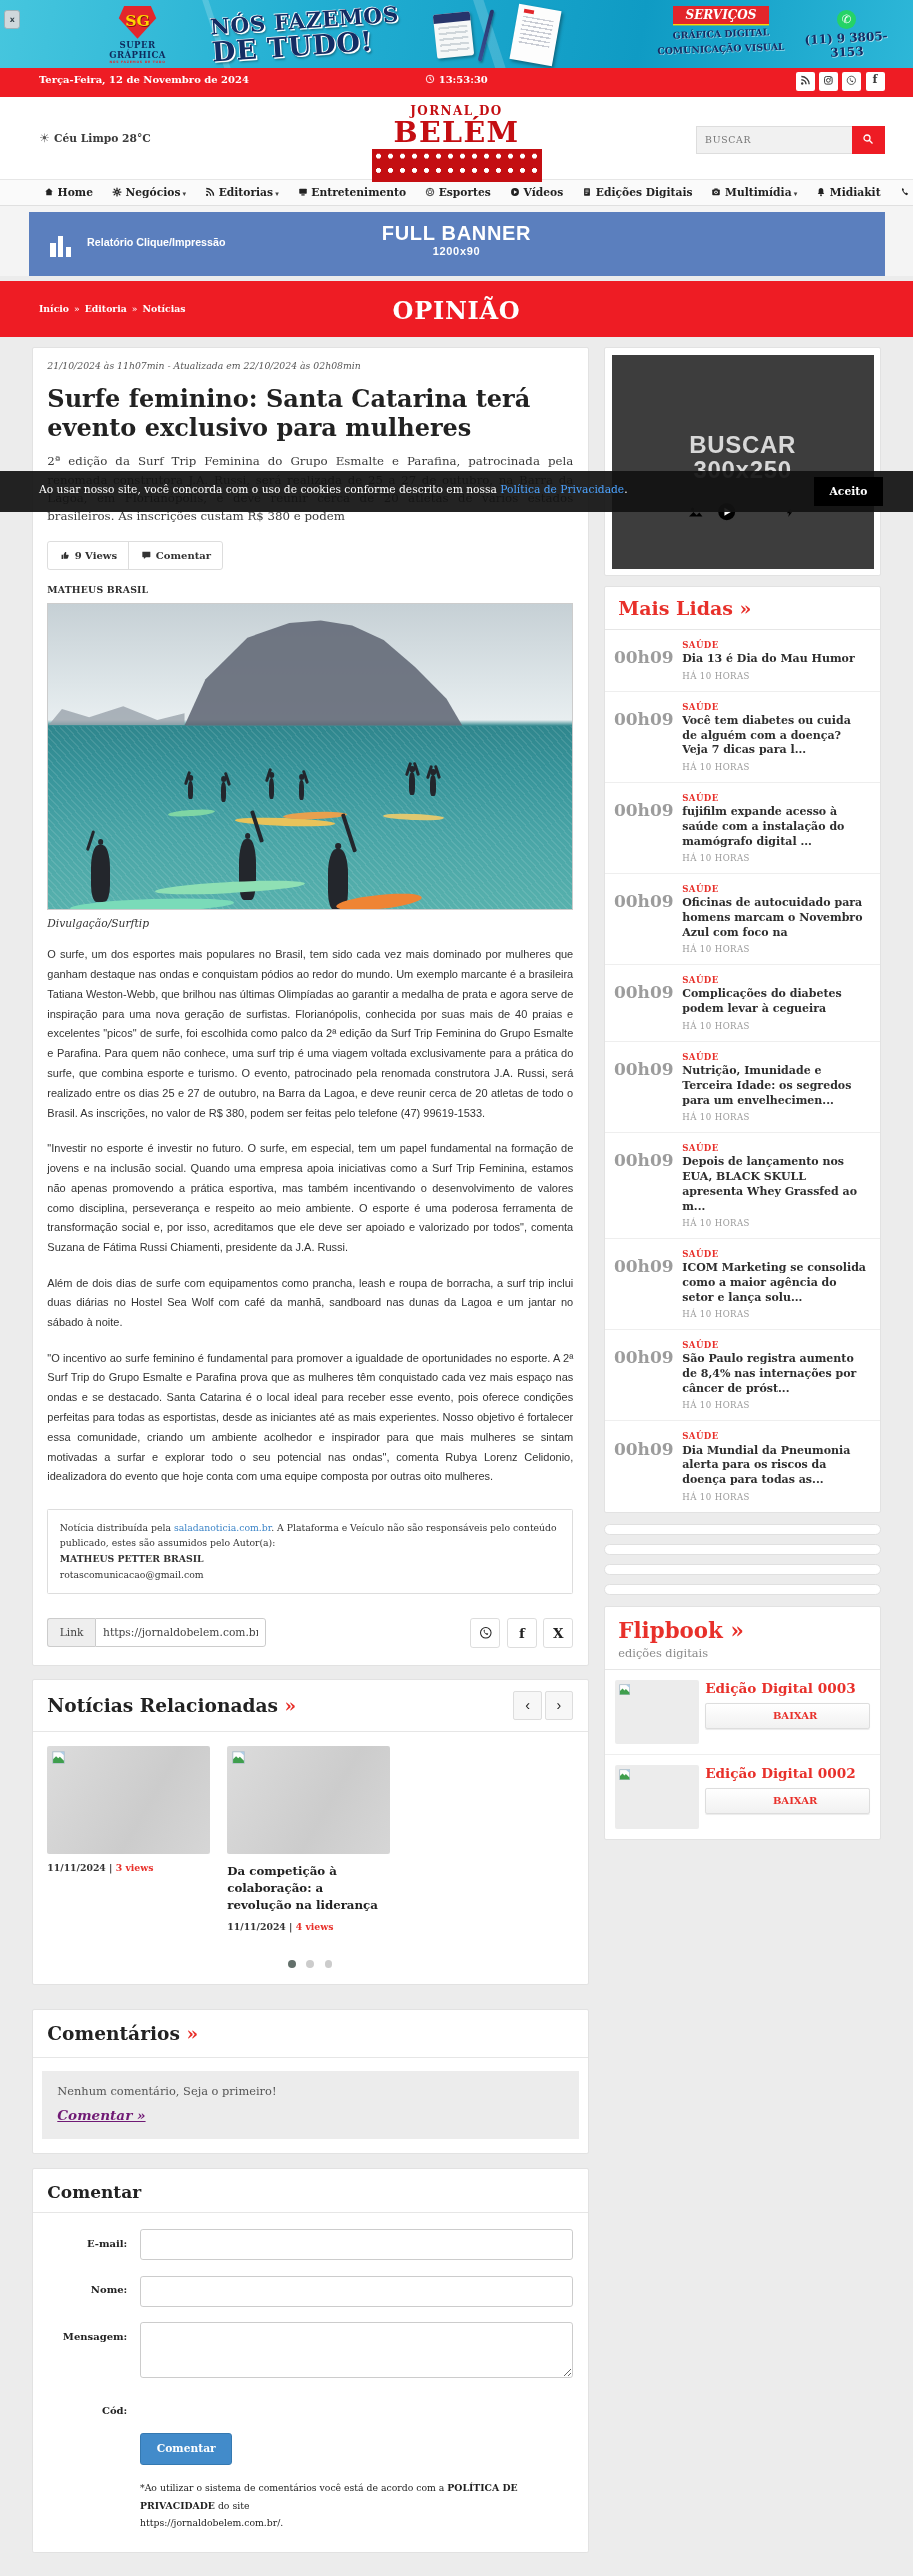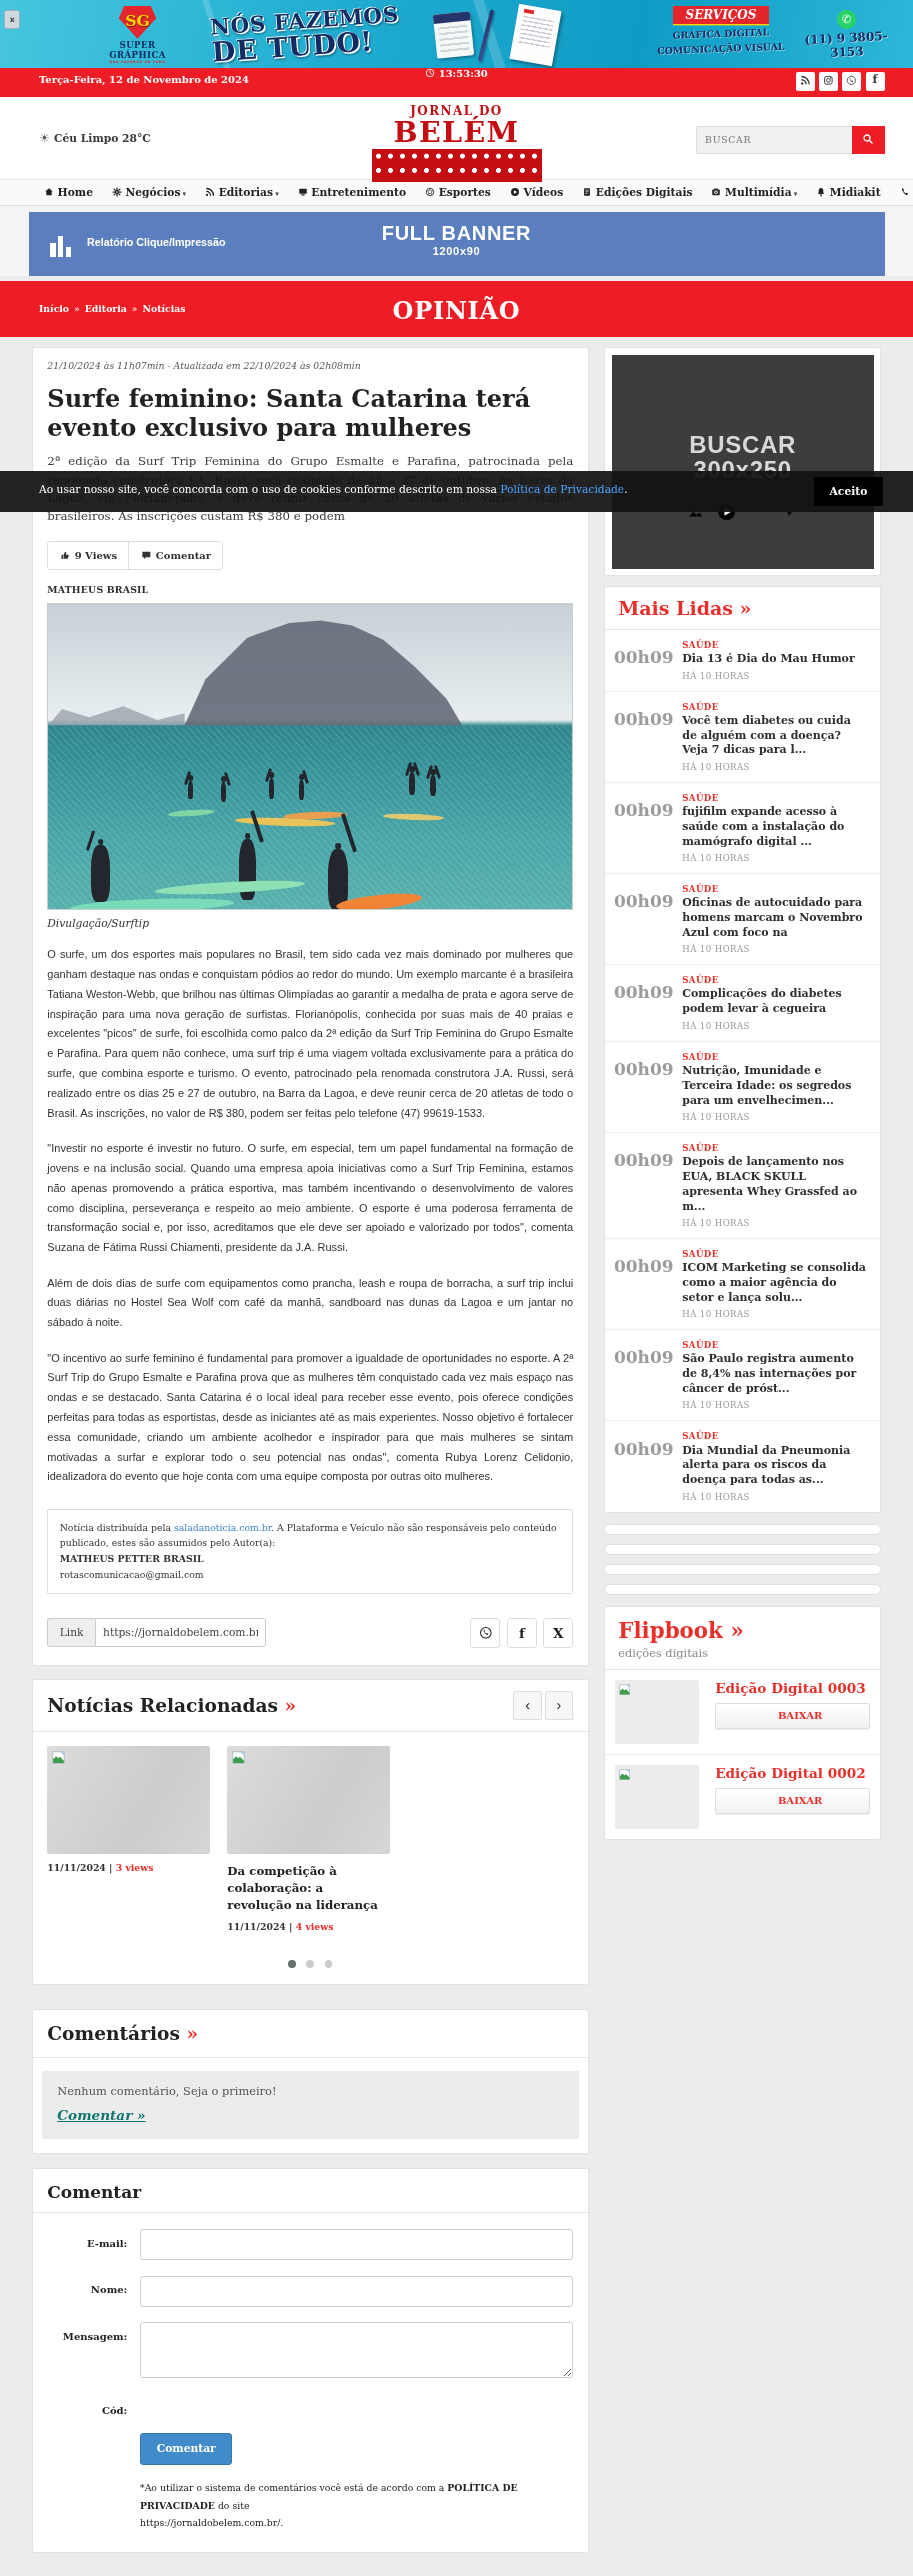--- a/index.html
+++ b/index.html
@@ -28,21 +28,21 @@
   .ad-services { position:absolute; left:646px; top:5.7px; width:150px; text-align:center; }
   .ad-services .box { display:inline-block; background:#e3262b; color:#fff; font:bold italic 12px "DejaVu Serif",serif; padding:2.1px 13px; box-shadow:0 1.4px 0 #ffd500; }
   .ad-services .l1,.ad-services .l2 { font:bold 9.3px "DejaVu Serif",serif; color:#132c63; text-shadow:0.7px 0.7px 0 rgba(255,255,255,.6); margin-top:4.3px; transform:rotate(-2deg); }
   .ad-phone { position:absolute; right:13px; top:10px; width:107px; text-align:center; }
   .ad-phone .wa { display:inline-block; width:18.6px; height:18.6px; border-radius:50%; background:#25d366; color:#fff; font-size:11.4px; line-height:18.6px; }
   .ad-phone .num { font:bold 12px "DejaVu Serif",serif; color:#132c63; text-shadow:0.7px 0.7px 0 rgba(255,255,255,.7); margin-top:2.9px; transform:rotate(-3deg); }
 
   
   .date-bar { position:relative; height:27px; background:#ee1c24; color:#fff; font-family:"DejaVu Serif",serif; }
   .date-bar .date { position:absolute; left:39px; top:6.4px; font-size:10px; font-weight:bold; }
-  .date-bar .time { position:absolute; left:0; right:0; top:0; text-align:center; font-size:10px; font-weight:bold; }
+  .date-bar .time { position:absolute; left:0; right:0; top:6px; text-align:center; font-size:10px; font-weight:bold; }
   .date-bar .socials { position:absolute; right:28.5px; top:3.6px; display:flex; gap:4.3px; }
   .date-bar .sbox { width:19px; height:19px; background:#fff; border-radius:2.1px; color:#3a3a3a; text-align:center; line-height:19px; font-size:10.7px; cursor:pointer; }
 
   
   .site-header { position:relative; height:84px; background:#fff; border-top:2.1px solid #ee1c24; }
   .weather { position:absolute; left:39px; top:34px; font:bold 10.7px "DejaVu Serif",serif; color:#3a3a3a; }
   .weather .sun { color:#5a5a5a; font-size:12px; margin-right:4.3px; }
   .logo { position:absolute; left:0; right:0; top:7.1px; text-align:center; }
   .logo .l1 { font:bold 12px "DejaVu Serif",serif; color:#c40e12; letter-spacing:1.4px; }
   .logo .l2 { font:bold 28.5px "DejaVu Serif",serif; color:#c40e12; letter-spacing:1.4px; line-height:1; }
@@ -127,21 +127,21 @@
   .dots { text-align:center; padding:18.6px 0 14.3px; }
   .dots span { display:inline-block; width:7.8px; height:7.8px; border-radius:50%; background:#ccc; margin:0 3.6px; cursor:pointer; }
   .dots span.on { background:#63706b; }
 
   
   .comments { margin-top:24px; }
   .comments .hd { padding:13px 14.3px; border-bottom:0.7px solid #e6e6e6; font:bold 18.6px "DejaVu Serif",serif; color:#222; }
   .comments .hd .arw { color:#e8302a; }
   .comments .empty { margin:13px 8.6px 14.3px; background:#ececec; padding:13px 15.7px 15.7px; }
   .comments .empty .t { font:11.4px "DejaVu Serif",serif; color:#555; }
-  .comments .empty a { display:inline-block; margin-top:8.6px; font:bold italic 13.6px "DejaVu Serif",serif; color:#0f766e; text-decoration:underline; cursor:pointer; }
+  .comments .empty a { display:inline-block; margin-top:8.6px; font:bold italic 13.6px "DejaVu Serif",serif; color:#701a75; text-decoration:underline; cursor:pointer; }
 
   
   .cform { margin-top:14.3px; padding-bottom:20px; }
   .cform .hd { padding:13px 14.3px 10px; border-bottom:0.7px solid #e6e6e6; font:bold 17px "DejaVu Serif",serif; color:#222; }
   .frow { display:flex; margin-top:15.7px; padding:0 14.3px; }
   .frow .lab { width:93px; text-align:right; padding:8.6px 13px 0 0; font:bold 10px "DejaVu Serif",serif; color:#222; }
   .frow .fld { flex:1; }
   .fld input[type=text] { width:100%; height:31px; border:0.7px solid #ccc; border-radius:2.9px; padding:0 7.1px; font:10.7px "Liberation Sans",sans-serif; }
   .fld textarea { width:100%; height:56px; border:0.7px solid #ccc; border-radius:2.9px; padding:5.7px 7.1px; font:10.7px "Liberation Sans",sans-serif; resize:vertical; }
   .codewrap { display:flex; align-items:center; }
@@ -164,21 +164,21 @@
   .ml-time { width:77px; text-align:center; font:bold 17px "DejaVu Serif",serif; color:#9c9c9c; padding-top:7.1px; flex:none; }
   .ml-cat { font:bold 8.6px "DejaVu Serif",serif; color:#e8302a; letter-spacing:0.4px; }
   .ml-title { font:bold 11px/1.35 "DejaVu Serif",serif; color:#2e2e2e; margin-top:2.1px; }
   .ml-ago { font:8.6px "DejaVu Serif",serif; color:#9a9a9a; margin-top:3.6px; letter-spacing:0.4px; }
 
   .thinbars { margin:11.4px 0; }
   .thinbars div { height:10.7px; background:#fff; border:0.7px solid #e0e0e0; border-radius:6.4px; margin-bottom:9.3px; }
 
   .flipbook .hd { padding:11.4px 13px 2.9px; font:bold 21.4px "DejaVu Serif",serif; color:#e8302a; }
   .flipbook .sub { padding:0 13px 8.6px; font:11.4px "DejaVu Serif",serif; color:#8a8a8a; border-bottom:0.7px solid #e6e6e6; }
-  .fb-item { display:flex; gap:16px; padding:10px; border-bottom:0.7px solid #eee;justify-content:space-between; }
+  .fb-item { display:flex; gap:6px; padding:10px; border-bottom:0.7px solid #eee;justify-content:space-between; }
   .fb-item:last-child { border-bottom:none; }
   .fb-thumb { width:84px; height:64px; background:#ececec; border-radius:2.1px; position:relative; flex:none; }
   .fb-thumb svg { position:absolute; left:3.6px; top:3.6px; width:11.4px; height:11.4px; }
   .fb-info { flex:1; }
   .fb-title { font:bold 13.6px "DejaVu Serif",serif; color:#e8302a; }
   .fb-dl { margin-top:7.1px; border:0.7px solid #ddd; border-radius:2.1px; background:linear-gradient(#fff,#f1f1f1); text-align:center; padding:6.4px 0; font:bold 10px "DejaVu Serif",serif; color:#e8302a; cursor:pointer; box-shadow:0 0.7px 0.7px rgba(0,0,0,.08); }
   .fb-dl svg { width:10.7px; height:10.7px; vertical-align:-1.4px; margin-right:4.3px; }
 
   
   .cookie-bar { position:absolute; left:0; top:471px; width:913px; height:41px; background:rgba(18,18,18,.93); z-index:50; color:#fff; }

